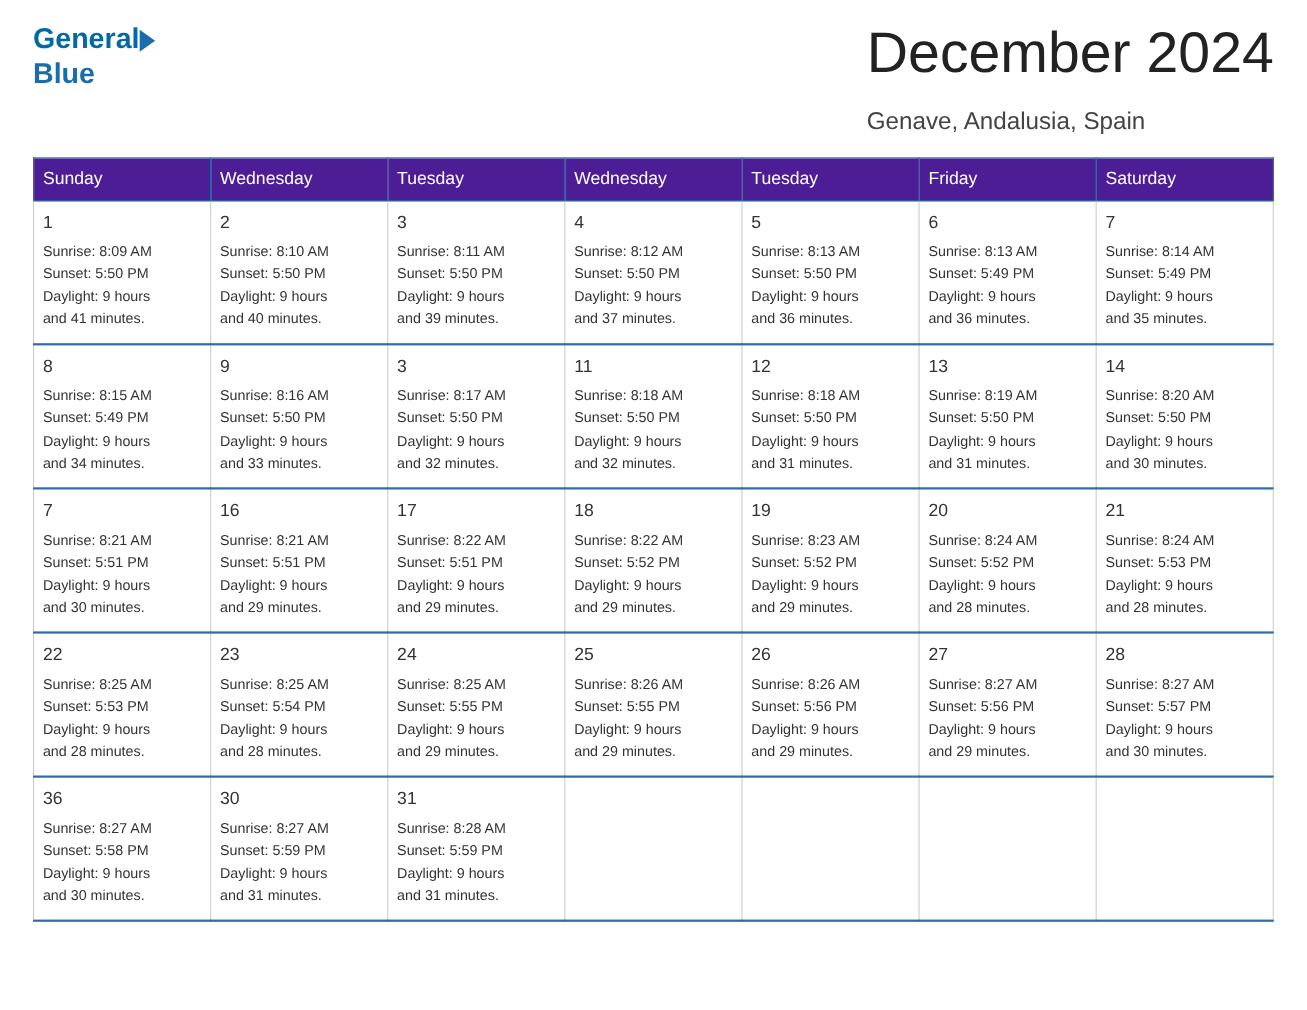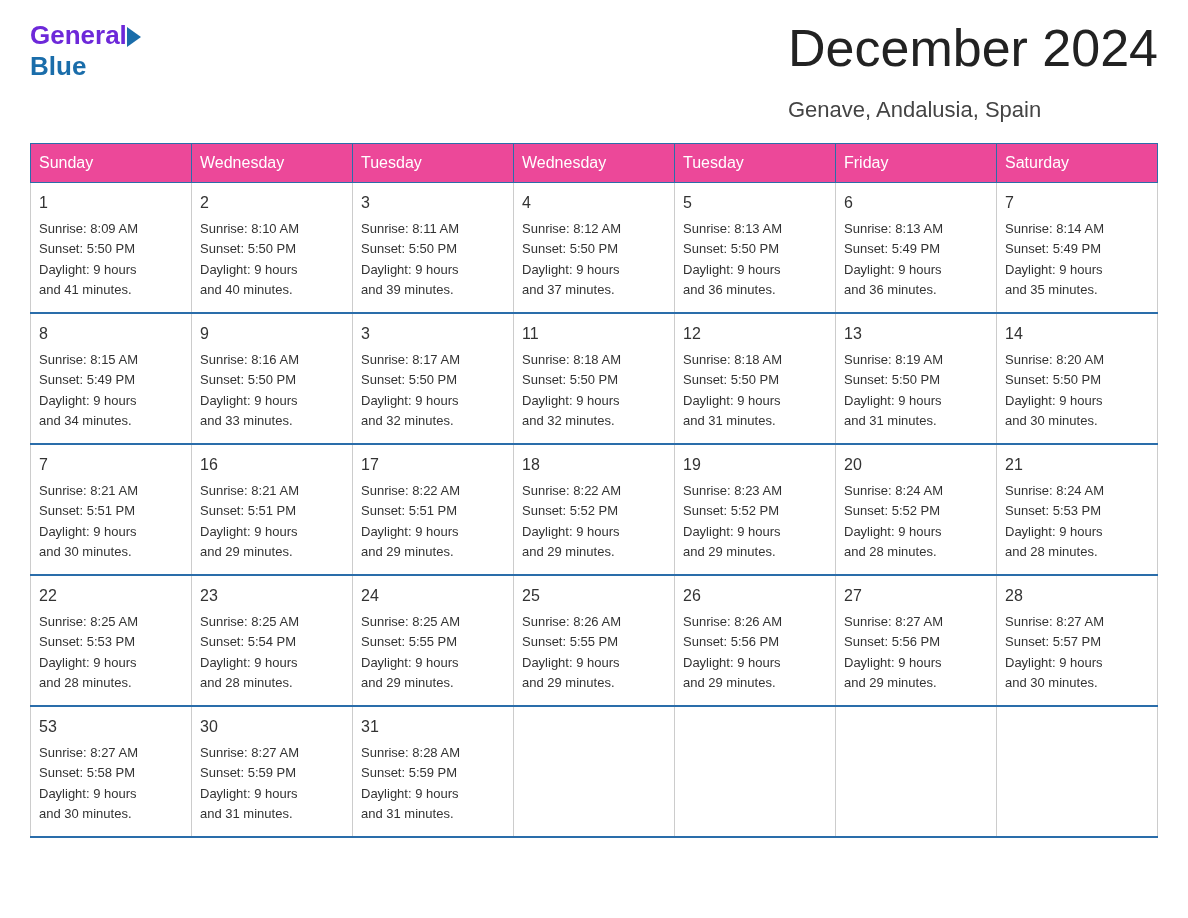--- a/index.html
+++ b/index.html
@@ -12,21 +12,21 @@
     }
     .header {
       display: flex;
       justify-content: space-between;
       align-items: flex-start;
       margin-bottom: 20px;
     }
     .logo-text-general {
       font-size: 26px;
       font-weight: bold;
-      color: #6d28d9;
+      color: #0369a1;
     }
     .logo-arrow {
       width: 0;
       height: 0;
       border-left: 14px solid #1a6daa;
       border-top: 10px solid transparent;
       border-bottom: 10px solid transparent;
       margin-top: 2px;
     }
     .logo-text-blue {
@@ -54,21 +54,21 @@
     .location-title {
       font-size: 22px;
       color: #444;
       margin-top: 20px;
     }
     table {
       width: 100%;
       border-collapse: collapse;
     }
     thead tr th {
-      background-color: #ec4899;
+      background-color: #4c1d95;
       color: white;
       font-size: 16px;
       font-weight: normal;
       padding: 10px 8px;
       text-align: left;
       border: 1px solid #2a6daa;
     }
     tbody tr td {
       vertical-align: top;
       padding: 8px 8px 12px 8px;
@@ -239,21 +239,21 @@
           <span class="day-number">27</span>
           <span class="day-info">Sunrise: 8:27 AM<br>Sunset: 5:56 PM<br>Daylight: 9 hours<br>and 29 minutes.</span>
         </td>
         <td>
           <span class="day-number">28</span>
           <span class="day-info">Sunrise: 8:27 AM<br>Sunset: 5:57 PM<br>Daylight: 9 hours<br>and 30 minutes.</span>
         </td>
       </tr>
       <tr>
         <td>
-          <span class="day-number">53</span>
+          <span class="day-number">36</span>
           <span class="day-info">Sunrise: 8:27 AM<br>Sunset: 5:58 PM<br>Daylight: 9 hours<br>and 30 minutes.</span>
         </td>
         <td>
           <span class="day-number">30</span>
           <span class="day-info">Sunrise: 8:27 AM<br>Sunset: 5:59 PM<br>Daylight: 9 hours<br>and 31 minutes.</span>
         </td>
         <td>
           <span class="day-number">31</span>
           <span class="day-info">Sunrise: 8:28 AM<br>Sunset: 5:59 PM<br>Daylight: 9 hours<br>and 31 minutes.</span>
         </td>

